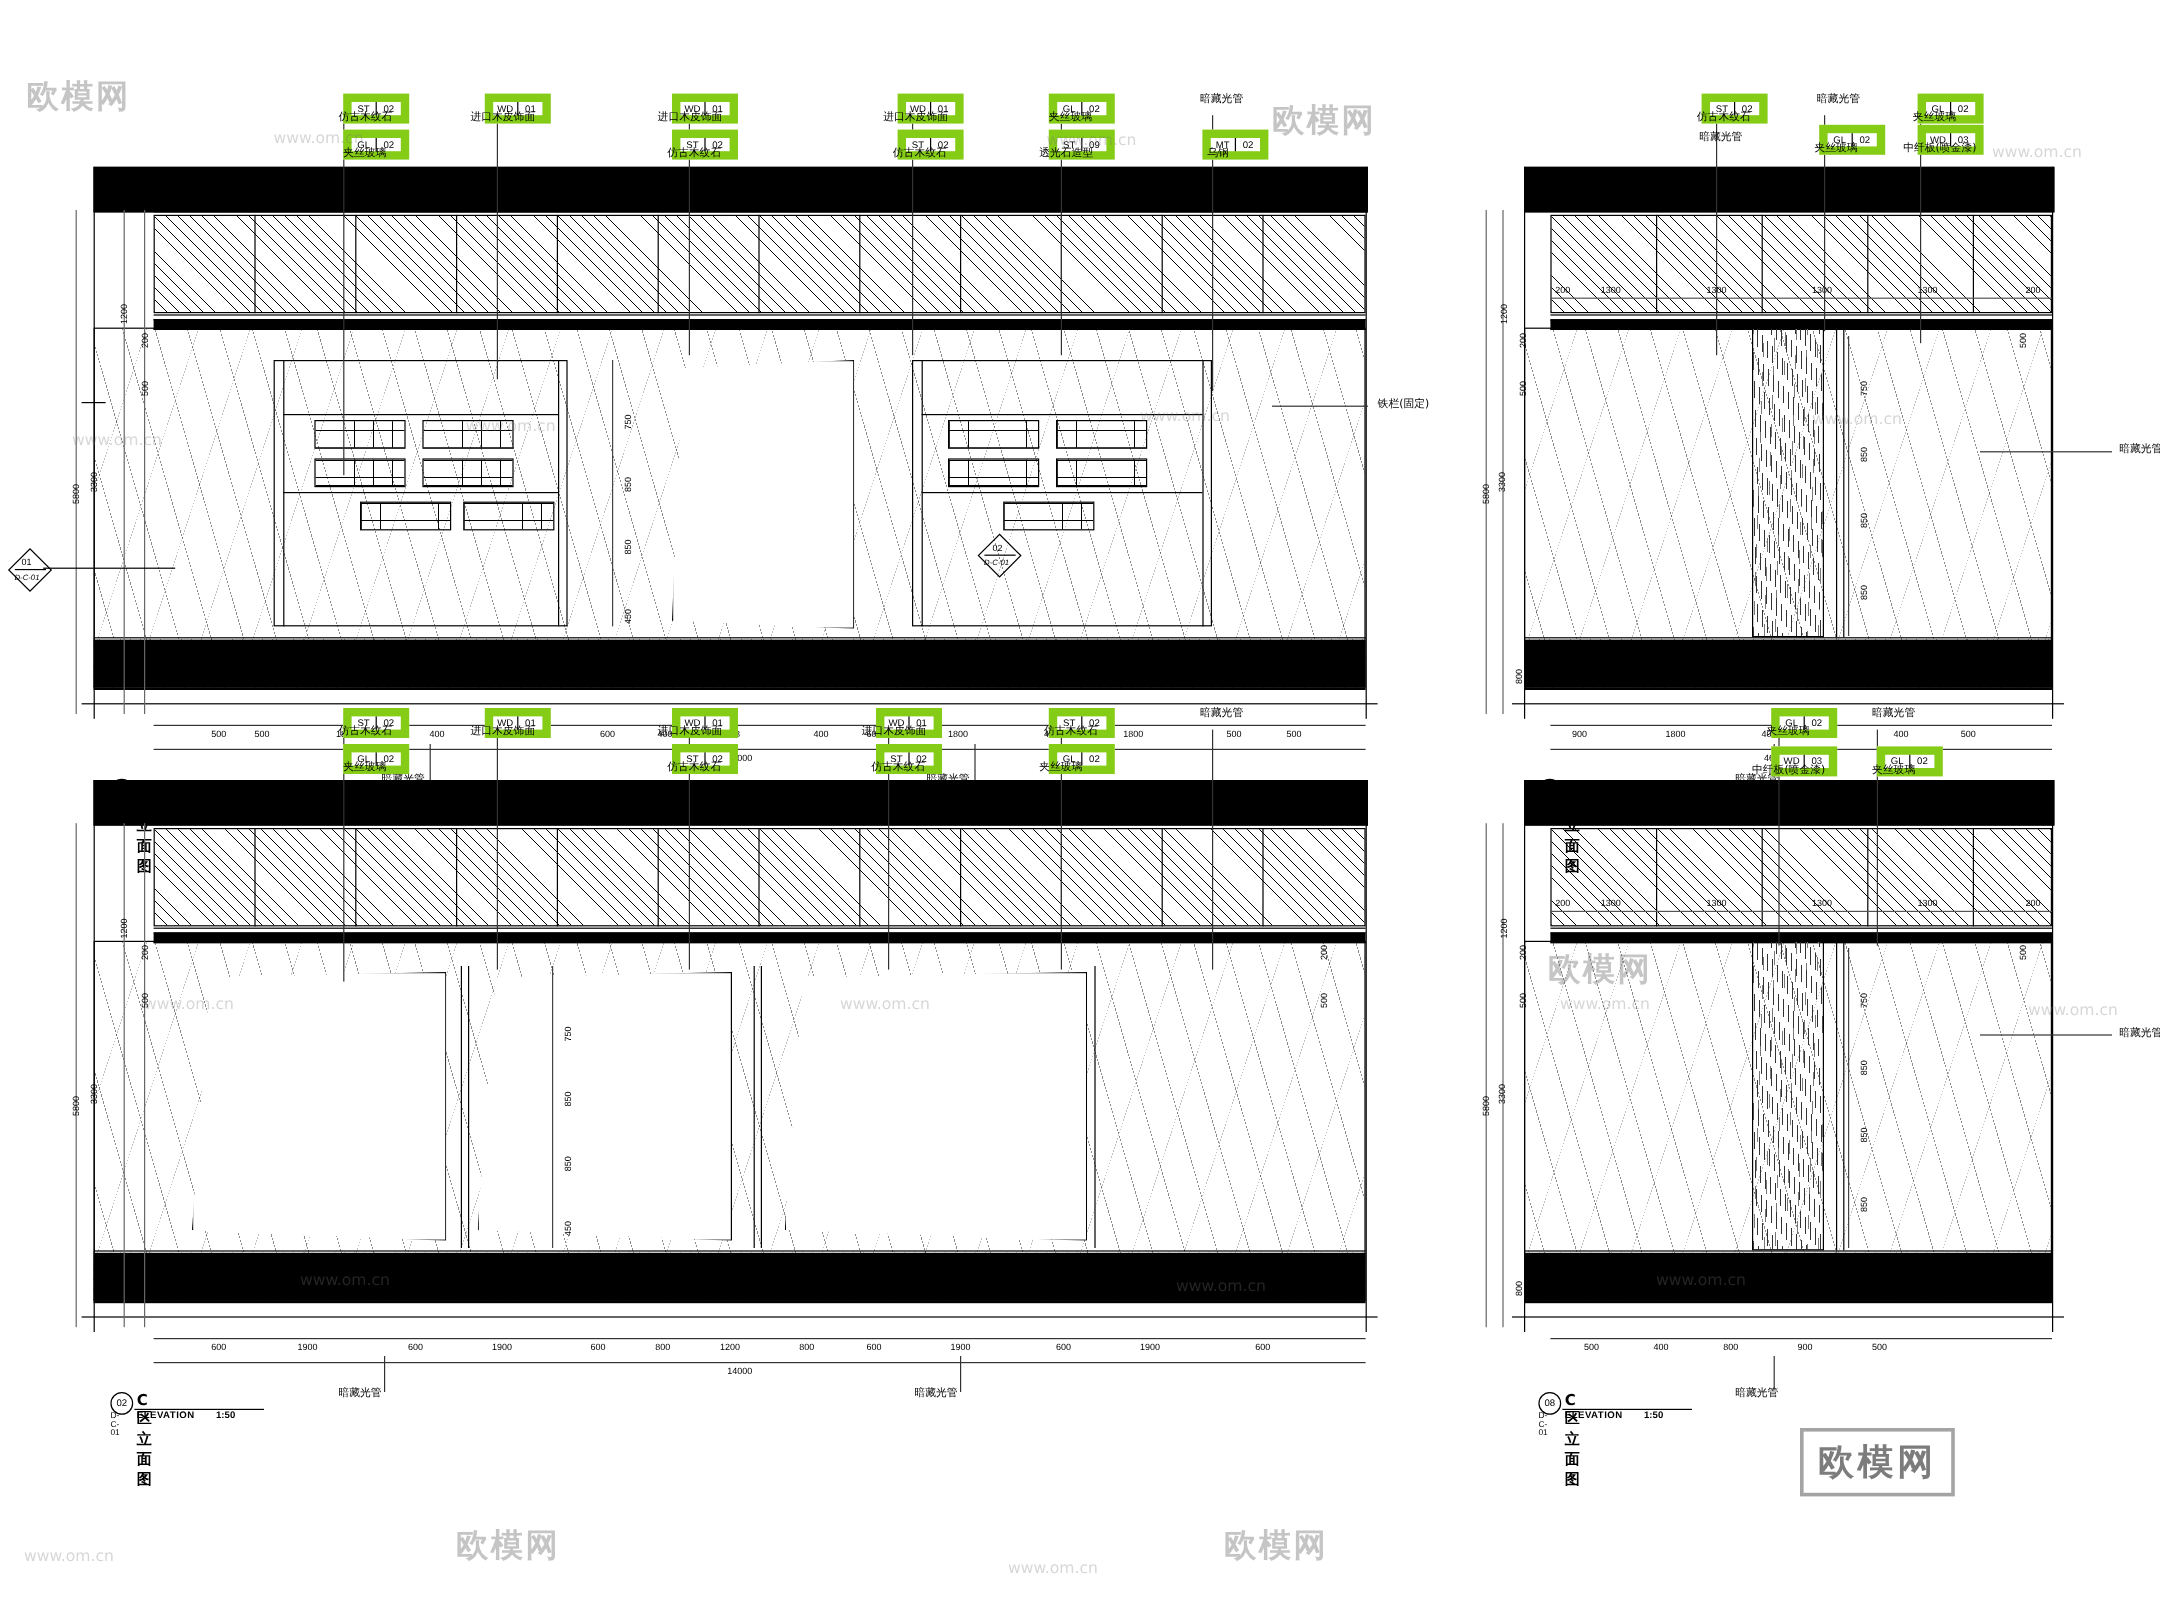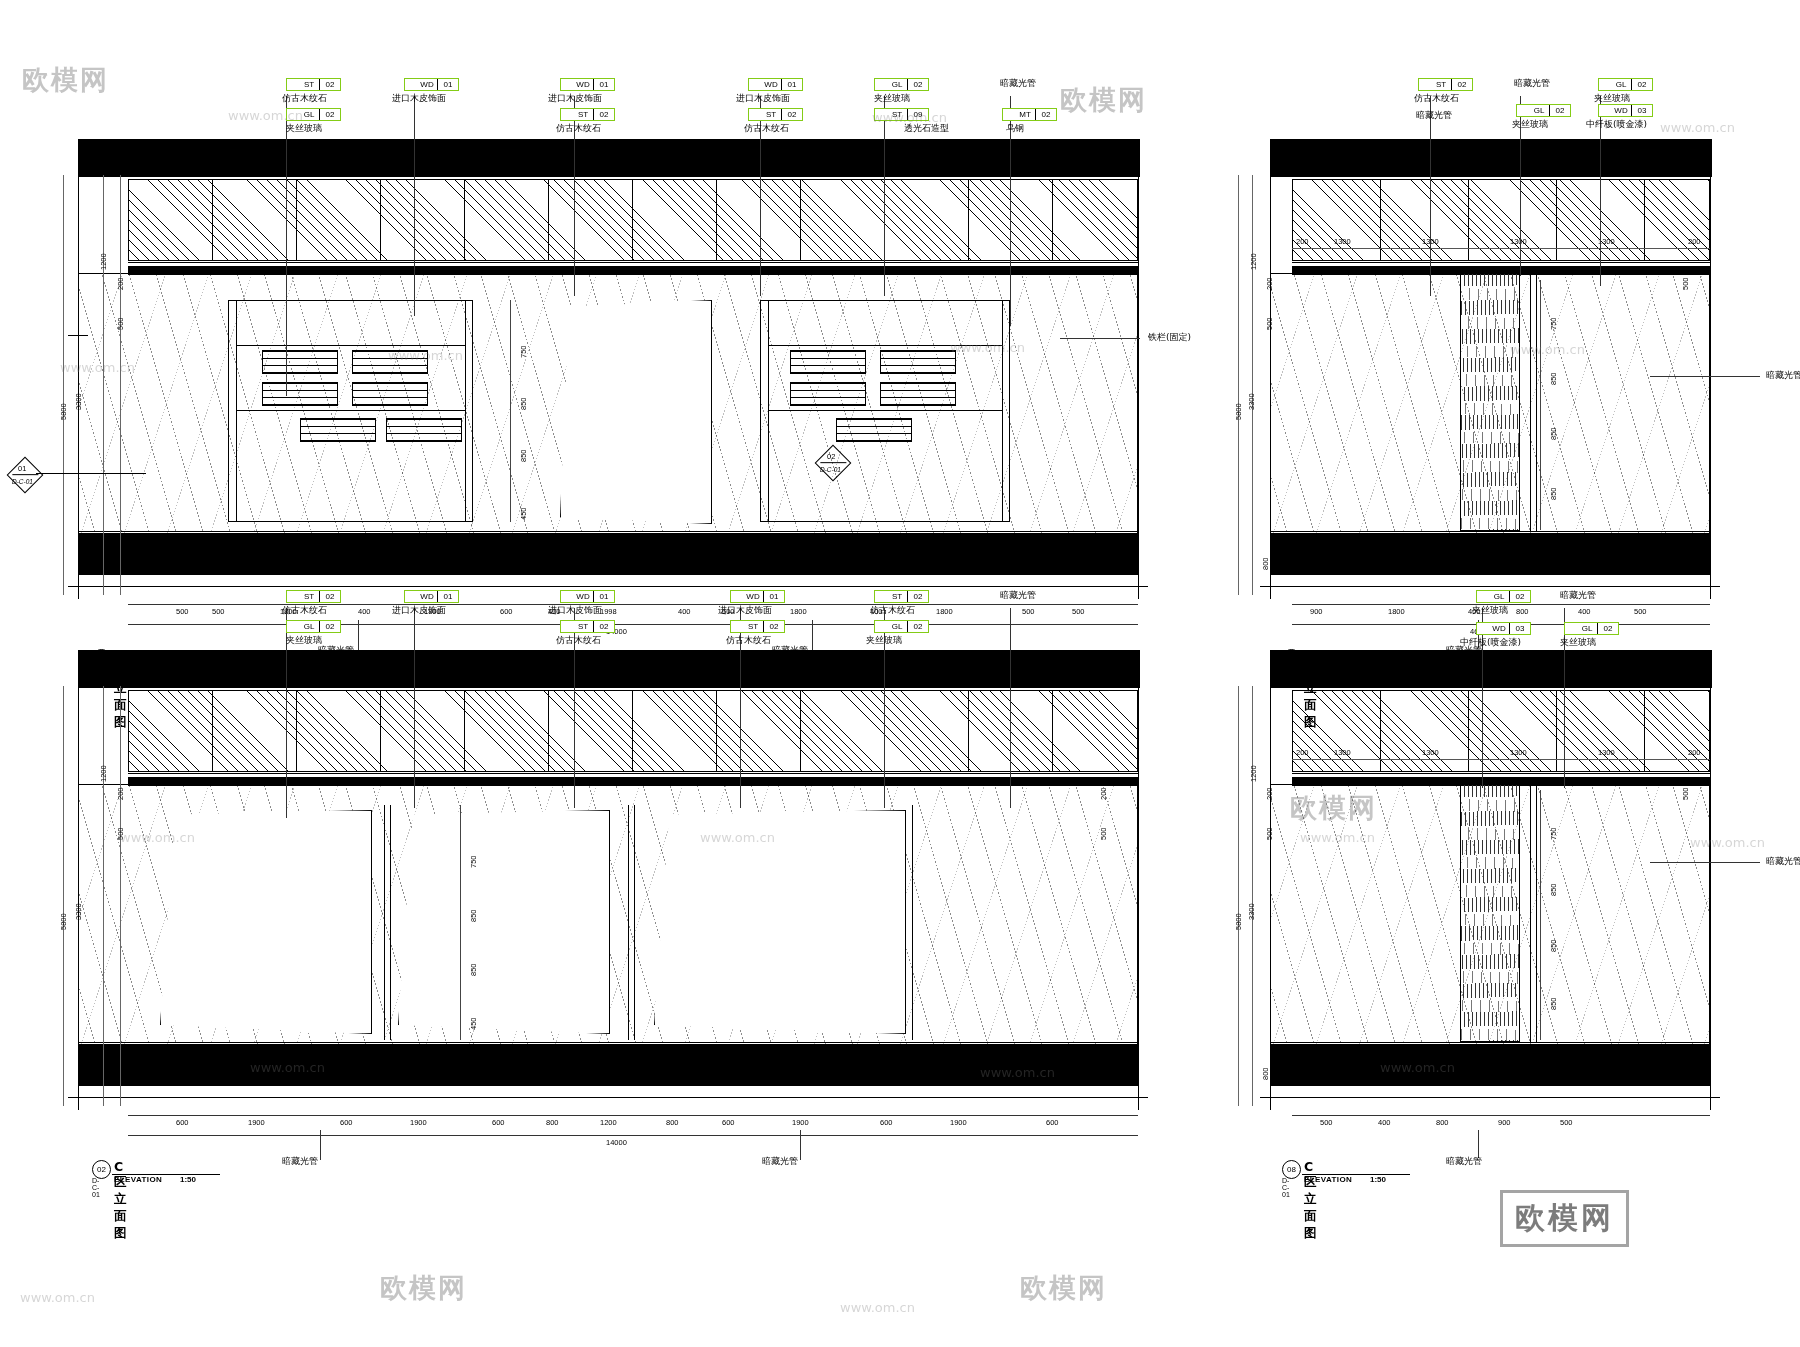--- a/index.html
+++ b/index.html
@@ -4,22 +4,22 @@
 <style>
   html,body{margin:0;padding:0;background:#ffffff;}
   body{width:1800px;height:1347px;position:relative;overflow:hidden;
        font-family:"Liberation Sans","DejaVu Sans",sans-serif;color:#000;}
   .sheet{position:absolute;left:0;top:0;width:1800px;height:1347px;}
 
   
   .ln{position:absolute;background:#000;}
   .hln{height:1px;}
   .vln{width:1px;}
-  .tagbox{position:absolute;border:1px solid #84cc16;height:11px;display:flex;
-          align-items:center;font-size:8px;line-height:8px;background:#fff;padding-left:12px;}
+  .tagbox{position:absolute;border:7px solid #84cc16;height:11px;display:flex;
+          align-items:center;font-size:8px;line-height:8px;background:#fff;}
   .tagbox .code{width:20px;text-align:center;border-right:1px solid #000;height:100%;
                 display:flex;align-items:center;justify-content:center;}
   .tagbox .num{width:20px;text-align:center;height:100%;display:flex;
                align-items:center;justify-content:center;}
   .cn{position:absolute;font-size:9px;line-height:10px;white-space:nowrap;
       font-family:"DejaVu Sans",sans-serif;}
   .dim{position:absolute;font-size:7.5px;line-height:8px;white-space:nowrap;}
   .dimv{position:absolute;font-size:7.5px;line-height:8px;white-space:nowrap;
         transform:rotate(-90deg);transform-origin:left top;}
 
@@ -206,21 +206,21 @@
 
   <div class="tagbox" style="left:874px;top:78px;">
     <span class="code">GL</span>
     <span class="num">02</span>
       </div>
   <div class="cn" style="left:874px;top:93px;">夹丝玻璃</div>
   <div class="tagbox" style="left:874px;top:108px;">
     <span class="code">ST</span>
     <span class="num">09</span>
       </div>
-  <div class="cn" style="left:904px;top:123px;">透光石造型</div>
+  <div class="cn" style="left:866px;top:123px;">透光石造型</div>
 
   <div class="cn" style="left:1000px;top:78px;">暗藏光管</div>
   <div class="tagbox" style="left:1002px;top:108px;">
     <span class="code">MT</span>
     <span class="num">02</span>
       </div>
   <div class="cn" style="left:1006px;top:123px;">乌钢</div>
 
   <div class="cn" style="left:318px;top:645px;">暗藏光管</div>
   <div class="cn" style="left:772px;top:645px;">暗藏光管</div>

